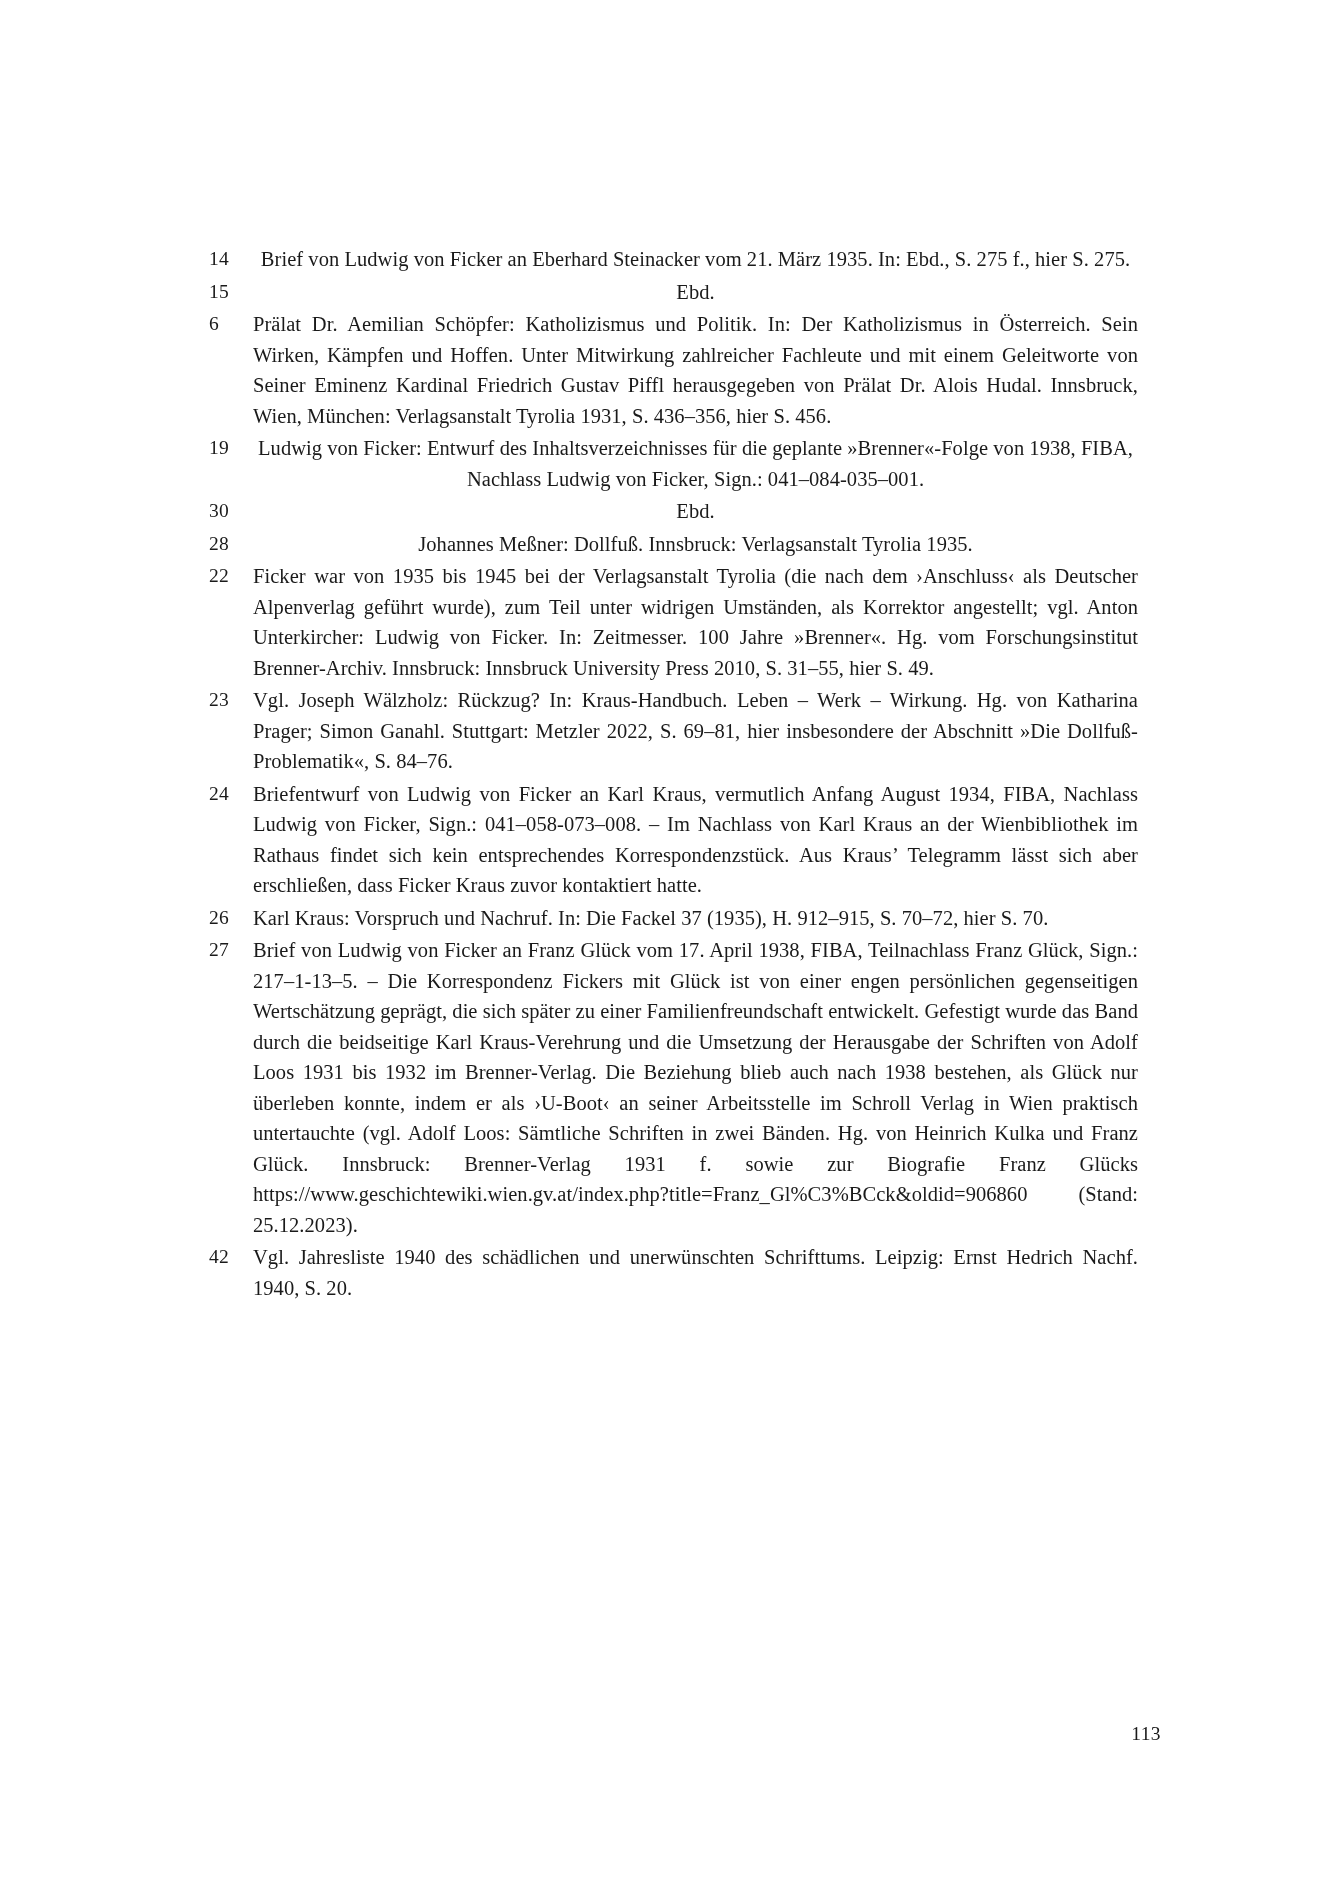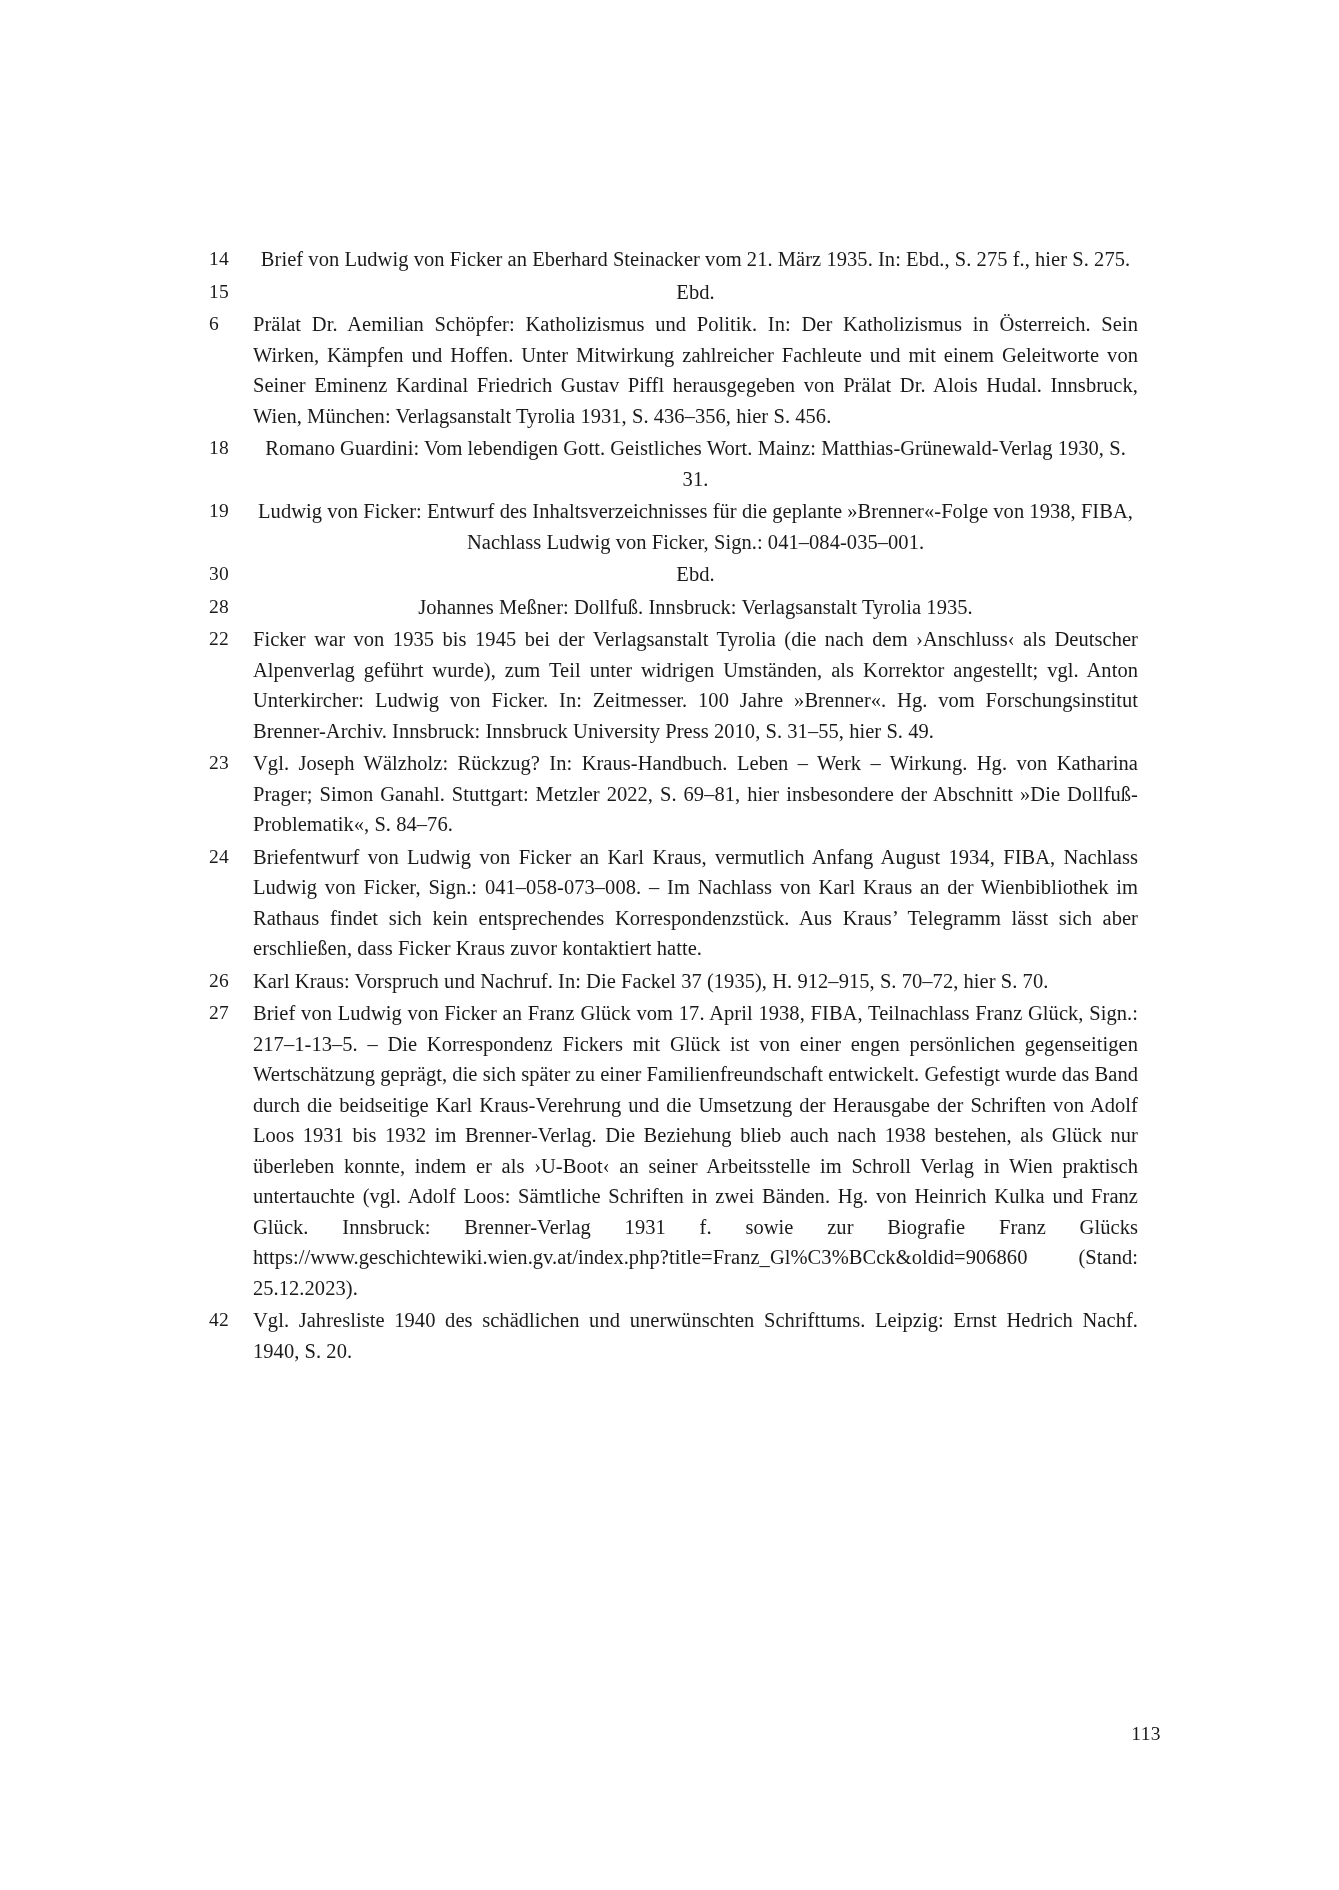--- a/index.html
+++ b/index.html
@@ -74,24 +74,20 @@
       </div>
       <div class="note">
         <div class="note-num">15</div>
         <div class="note-text nojust">Ebd.</div>
       </div>
       <div class="note">
         <div class="note-num">6</div>
         <div class="note-text">Prälat Dr. Aemilian Schöpfer: Katholizismus und Politik. In: Der Katholizismus in Österreich. Sein Wirken, Kämpfen und Hoffen. Unter Mitwirkung zahlreicher Fachleute und mit einem Geleitworte von Seiner Eminenz Kardinal Friedrich Gustav Piffl herausgegeben von Prälat Dr. Alois Hudal. Innsbruck, Wien, München: Verlagsanstalt Tyrolia 1931, S. 436–356, hier S. 456.</div>
       </div>
       <div class="note">
-        <div class="note-num">18</div>
-        <div class="note-text nojust">Romano Guardini: Vom lebendigen Gott. Geistliches Wort. Mainz: Matthias-Grünewald-Verlag 1930, S. 31.</div>
-      </div>
-      <div class="note">
         <div class="note-num">19</div>
         <div class="note-text nojust">Ludwig von Ficker: Entwurf des Inhaltsverzeichnisses für die geplante »Brenner«-Folge von 1938, FIBA, Nachlass Ludwig von Ficker, Sign.: 041–084-035–001.</div>
       </div>
       <div class="note">
         <div class="note-num">30</div>
         <div class="note-text nojust">Ebd.</div>
       </div>
       <div class="note">
         <div class="note-num">28</div>
         <div class="note-text nojust">Johannes Meßner: Dollfuß. Innsbruck: Verlagsanstalt Tyrolia 1935.</div>

